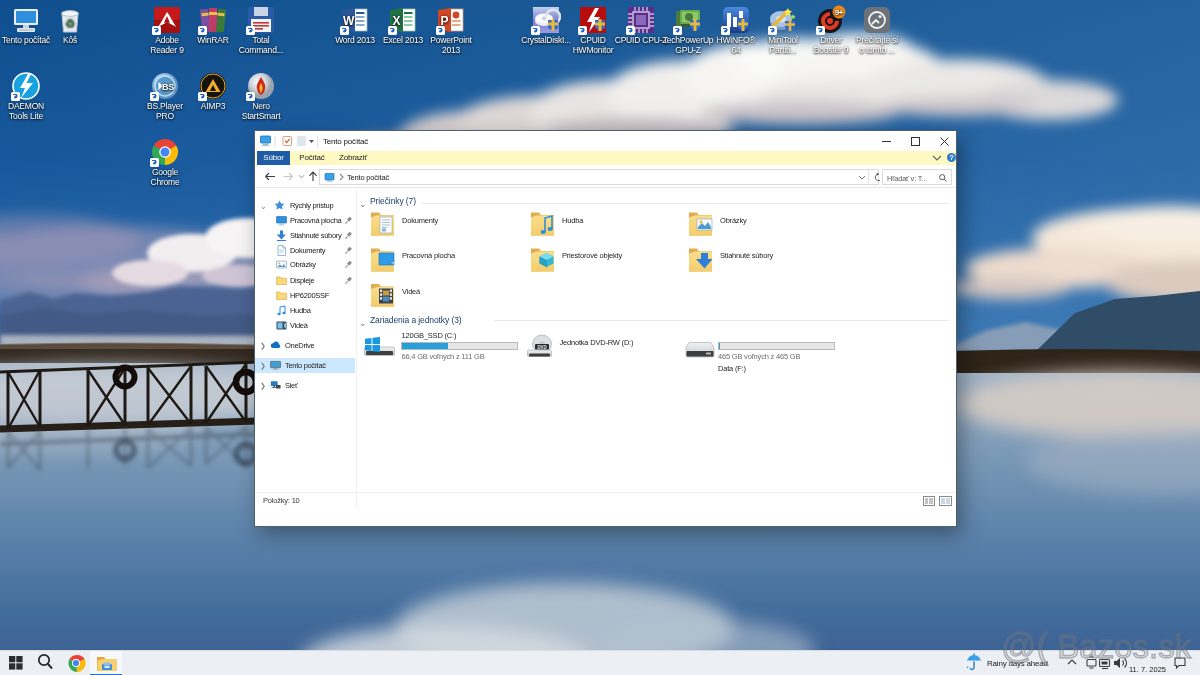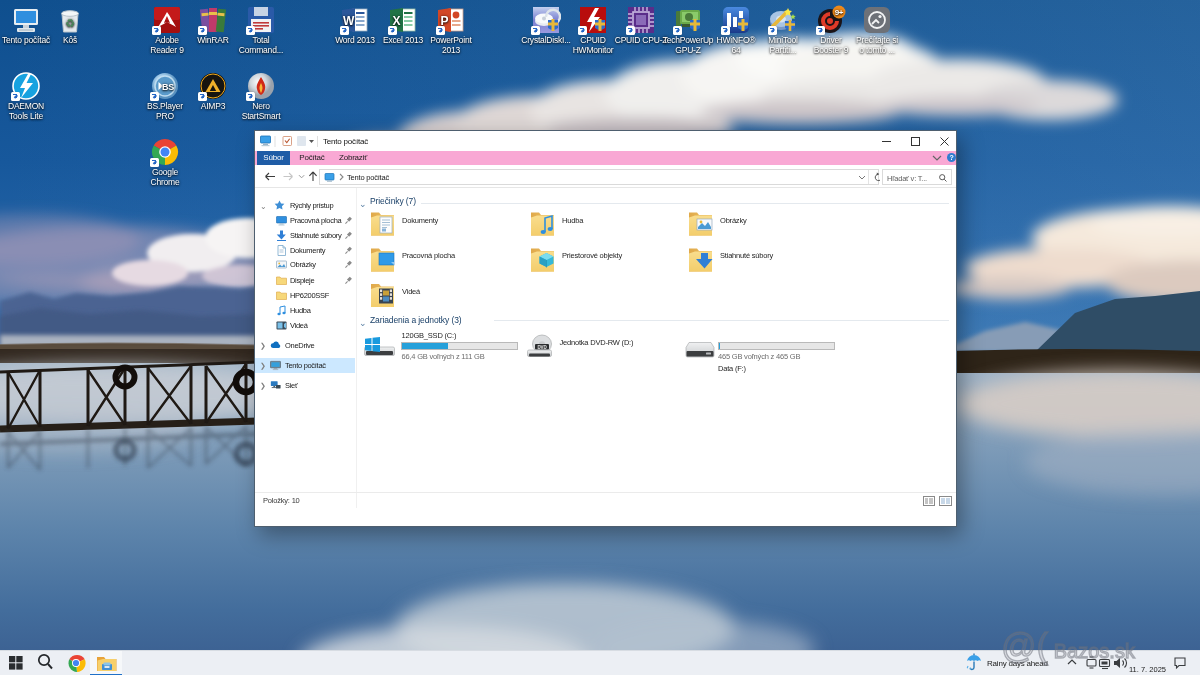--- a/index.html
+++ b/index.html
@@ -8,21 +8,21 @@
 #bg{position:absolute;left:0;top:0;}
 .di{position:absolute;width:70px;text-align:center;color:#fff;font-size:8.5px;letter-spacing:-0.2px;line-height:9.5px;text-shadow:0 1px 2px rgba(0,0,0,.85),0 0 3px rgba(0,0,0,.6);}
 .di .ic{width:30px;height:30px;margin:0 auto 1px auto;position:relative;}
 .di .ic svg{position:absolute;left:0;top:0;}
 .sc{position:absolute;left:0;bottom:0;width:9px;height:9px;background:#fff;border-radius:1.5px;box-shadow:0 0 1px rgba(0,0,0,.4);}
 .sc:after{content:"";position:absolute;left:2px;top:2px;width:3.2px;height:3.2px;border-top:1.5px solid #2567c6;border-right:1.5px solid #2567c6;}
 .sc:before{content:"";position:absolute;left:2.2px;top:2.4px;width:4.4px;height:1.5px;background:#2567c6;transform:rotate(-45deg);transform-origin:right center;}
 #win{position:absolute;left:254px;top:130px;width:703px;height:397px;background:#fff;border:1px solid #4e5f6f;box-shadow:5px 8px 20px rgba(0,0,0,.35);font-size:7.5px;letter-spacing:-0.2px;color:#1a1a1a;}
 .cap{position:absolute;top:0;height:21px;display:flex;align-items:center;justify-content:center;color:#111;}
 .cap.t{font-size:8px;}
-#tabs{position:absolute;left:0;top:20px;width:100%;height:14px;background:#f9a8d4;text-decoration:underline;}
+#tabs{position:absolute;left:0;top:20px;width:100%;height:14px;background:#fef9c3;text-decoration:underline;}
 .tab{position:absolute;top:0;height:14px;line-height:14px;text-align:center;font-size:8px;}
 #addr{position:absolute;left:0;top:34px;width:100%;height:23px;background:#fff;}
 .abox{position:absolute;border:1px solid #dadada;background:#fff;height:16px;top:4px;}
 #nav{position:absolute;left:0;top:57px;width:101px;bottom:18px;font-size:9px;}
 .ni{position:absolute;left:0;width:101px;height:15px;line-height:15px;white-space:nowrap;font-size:7.5px;letter-spacing:-0.3px;}
 .ni .lbl{position:absolute;left:35px;}
 .ni .nic{position:absolute;left:21px;top:2px;width:11px;height:11px;}
 .pin{position:absolute;left:90px;top:4px;width:7px;height:7px;}
 .pin:before{content:"";position:absolute;left:3px;top:0px;width:2.5px;height:4px;background:#8a8a8a;transform:rotate(45deg);}
 .pin:after{content:"";position:absolute;left:1px;top:4px;width:1px;height:3px;background:#8a8a8a;transform:rotate(45deg);}
@@ -767,14 +767,14 @@
  <svg width="18" height="24" style="position:absolute;left:1111px;top:0;">
         <path d="M3,10 h2.5 l3.5,-3 v10 l-3.5,-3 h-2.5 Z" fill="#3a3d40"></path>
         <path d="M11.5,9.5 a3.5,3.5 0 0,1 0,5 M13.5,7.5 a6,6 0 0,1 0,9" stroke="#3a3d40" stroke-width="1.1" fill="none"></path>
       </svg>
  <span style="position:absolute;left:1138px;top:4px;font-size:7.5px;color:#1a1a1a;margin-top:44px;">22:36</span>
  <span style="position:absolute;left:1129px;top:13.5px;font-size:7.5px;color:#1a1a1a;">11. 7. 2025</span>
  <svg width="18" height="24" style="position:absolute;left:1172px;top:0;">
         <path d="M3,7 h10 v7.5 h-6 l-2.5,2.5 v-2.5 h-1.5 Z" fill="none" stroke="#3a3d40" stroke-width="1.1"></path>
       </svg>
 </div>
-<div id="wm"><span style="font-size:35px;">@(</span><span style="font-size:20px;"> Bazos.sk</span></div>
+<div id="wm"><span style="font-size:35px;">@(</span><span style="font-size:33px;"> Bazos.sk</span></div>
 </div>
 
 </body></html>

